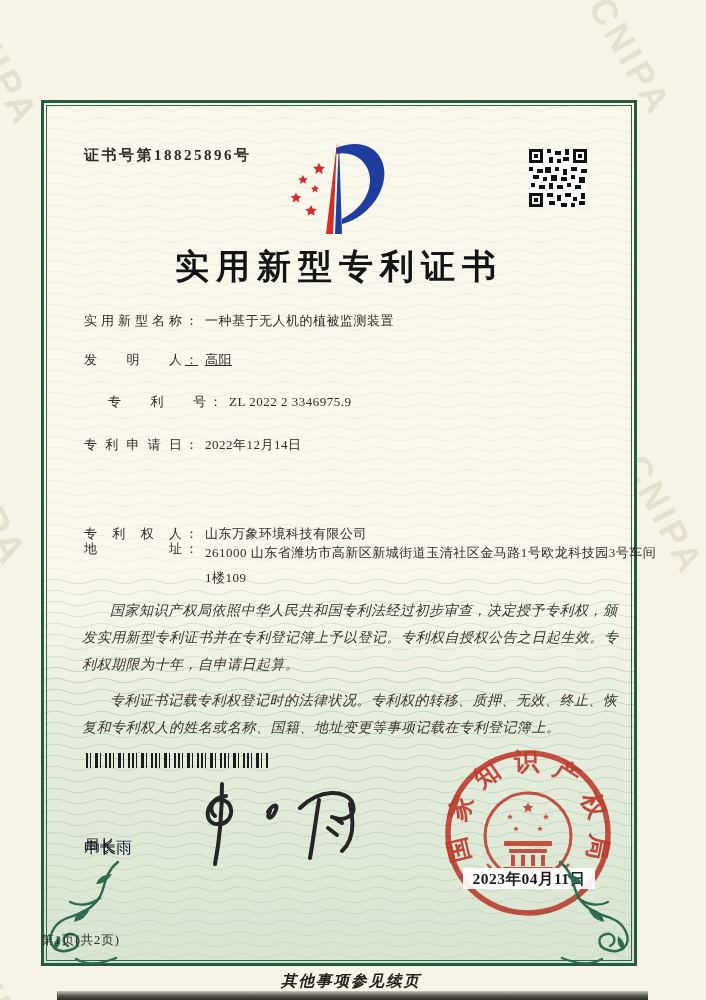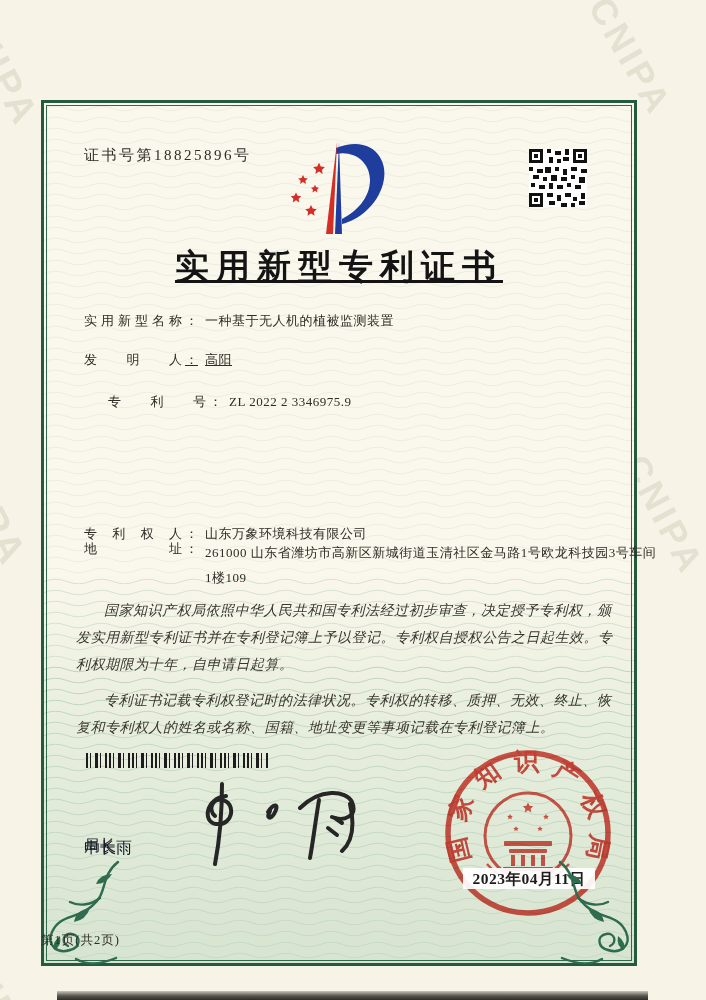--- a/index.html
+++ b/index.html
@@ -14,36 +14,36 @@
 
   
   .frame{position:absolute;left:41px;top:100px;width:596px;height:866px;
          box-sizing:border-box;border:3px solid #245a40;background:#faf7ec;}
   .frame::after{content:"";position:absolute;inset:2px;border:1px solid #2f6a4d;pointer-events:none;}
   .frame-fill{position:absolute;inset:0;overflow:hidden;}
   .tint{position:absolute;left:0;top:470px;width:590px;height:390px;
         background:linear-gradient(180deg,rgba(214,229,208,0) 0%,rgba(209,226,203,0.45) 40%,rgba(203,222,199,0.75) 100%);}
   .waves{position:absolute;left:0;top:0;}
 
-  .cert-no{position:absolute;left:84px;top:146px;font-size:15px;letter-spacing:2.5px;color:#2f2d28;}
+  .cert-no{position:absolute;left:84px;top:146px;font-size:15px;letter-spacing:2.5px;color:#2f2d28;font-weight:bold;}
   .logo{position:absolute;left:286px;top:134px;}
   .qr{position:absolute;left:529px;top:149px;}
 
   .title{position:absolute;left:41px;top:244px;width:596px;text-align:center;
-         font-size:34px;font-weight:bold;letter-spacing:7px;color:#141414;text-decoration:underline;}
+         font-size:34px;font-weight:bold;letter-spacing:7px;color:#141414;}
 
   .row{position:absolute;left:84px;font-size:13px;color:#2e2c26;white-space:nowrap;}
   .flabel{display:inline-block;width:98px;text-align:justify;text-align-last:justify;}
   .flabel2{display:inline-block;width:92px;text-align:justify;text-align-last:justify;}
   .colon{padding:0 7px 0 3px;}
   .fvalue{letter-spacing:0.5px;}
   .fvalue.wide{display:inline-block;width:452px;white-space:normal;vertical-align:top;line-height:25px;}
   .grant2{margin-left:34px;}
 
-  .decree{position:absolute;left:76px;top:597px;width:548px;font-size:14px;
+  .decree{position:absolute;left:82px;top:597px;width:548px;font-size:14px;
           line-height:27px;color:#38352e;font-style:italic;}
   .decree p{margin:0 0 9px 0;text-indent:2em;letter-spacing:0.5px;}
 
   .barcode{position:absolute;left:86px;top:753px;width:182px;height:15px;
     background:repeating-linear-gradient(90deg,
       #1c1c1c 0 2px,transparent 2px 4px,#1c1c1c 4px 5px,transparent 5px 9px,
       #1c1c1c 9px 12px,transparent 12px 14px,#1c1c1c 14px 15px,transparent 15px 19px,
       #1c1c1c 19px 21px,transparent 21px 23px);}
 
   .sig-title{position:absolute;left:84px;top:836px;font-size:16px;color:#1f1f1f;
@@ -161,20 +161,23 @@
 
   <div class="row" style="top:312px;">
     <span class="flabel">实用新型名称</span><span class="colon">：</span><span class="fvalue">一种基于无人机的植被监测装置</span>
   </div>
   <div class="row" style="top:351px;text-decoration:underline;">
     <span class="flabel">发明人</span><span class="colon">：</span><span class="fvalue">高阳</span>
   </div>
   <div class="row" style="top:393px;margin-left:24px;">
     <span class="flabel">专利号</span><span class="colon">：</span><span class="fvalue">ZL 2022 2 3346975.9</span>
   </div>
+  <div class="row" style="top:436px;">
+    <span class="flabel">专利申请日</span><span class="colon">：</span><span class="fvalue">2022年12月14日</span>
+  </div>
   <div class="row" style="top:478px;margin-top:47px;">
     <span class="flabel">专利权人</span><span class="colon">：</span><span class="fvalue">山东万象环境科技有限公司</span>
   </div>
   <div class="row" style="top:540px;">
     <span class="flabel">地址</span><span class="colon">：</span><span class="fvalue wide">261000 山东省潍坊市高新区新城街道玉清社区金马路1号欧龙科技园3号车间1楼109</span>
   </div>
 
   <div class="decree">
     <p>国家知识产权局依照中华人民共和国专利法经过初步审查，决定授予专利权，颁发实用新型专利证书并在专利登记簿上予以登记。专利权自授权公告之日起生效。专利权期限为十年，自申请日起算。</p>
     <p>专利证书记载专利权登记时的法律状况。专利权的转移、质押、无效、终止、恢复和专利权人的姓名或名称、国籍、地址变更等事项记载在专利登记簿上。</p>
@@ -247,15 +250,16 @@
       </g>
       <g fill="#2e6b4f">
         <path d="M60,50 q-14,2 -16,14 q12,-2 16,-14 Z"></path>
         <path d="M82,16 q-12,0 -16,10 q10,0 16,-10 Z"></path>
         <path d="M30,78 q-8,6 -6,14 q8,-4 6,-14 Z"></path>
       </g>
     </g>
   </svg>
 
   <div class="page-num">第1页(共2页)</div>
+  <div class="note">其他事项参见续页</div>
   <div class="scan-edge"></div>
 
 </div>
 
 </body></html>

